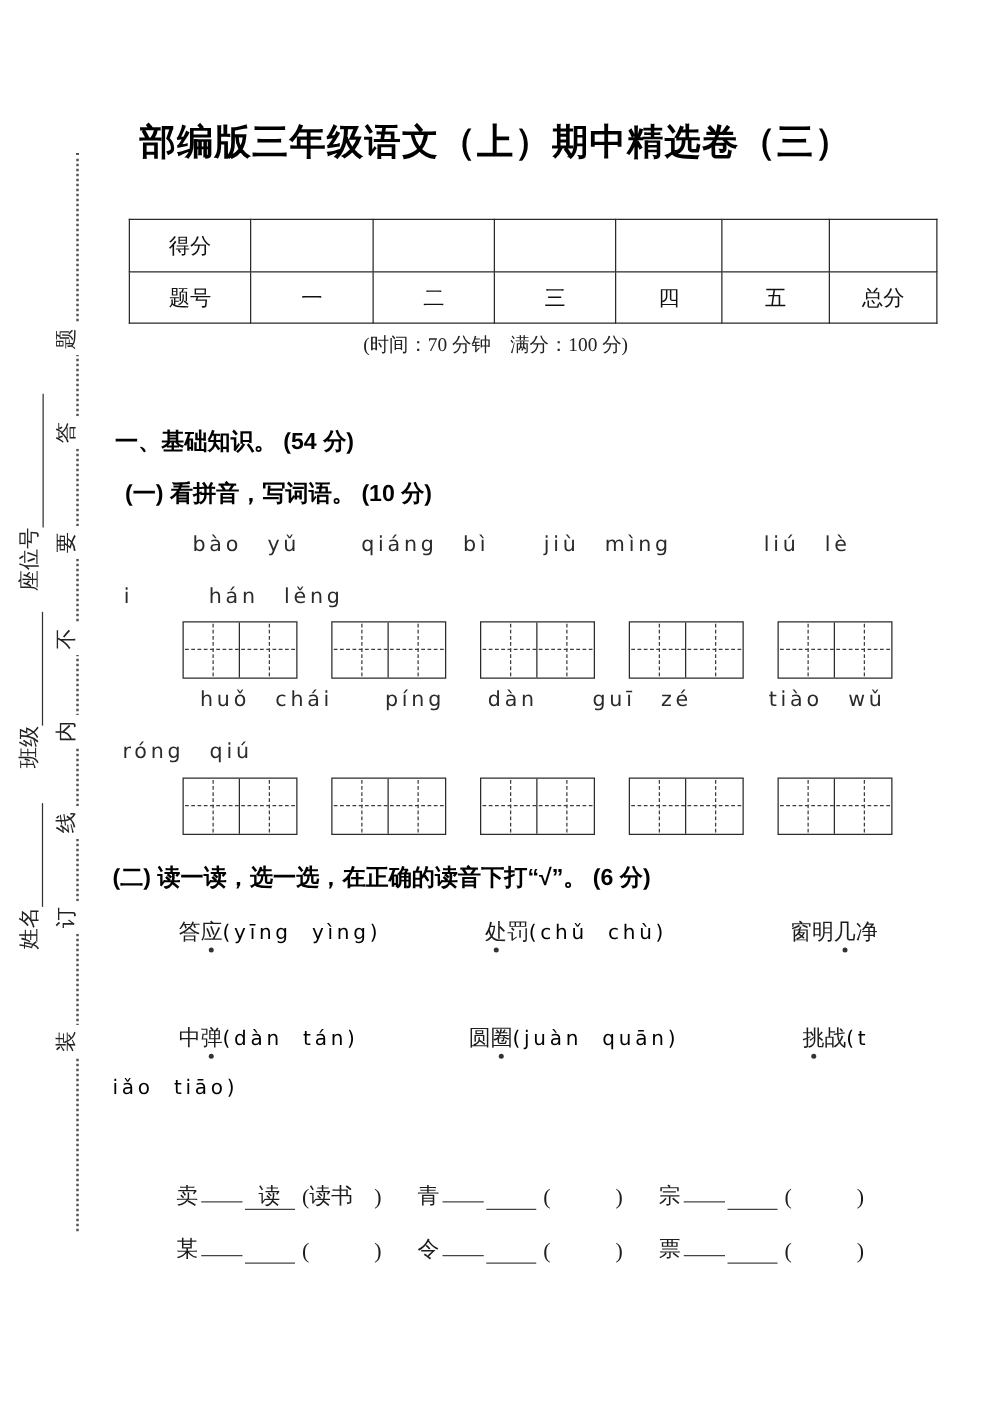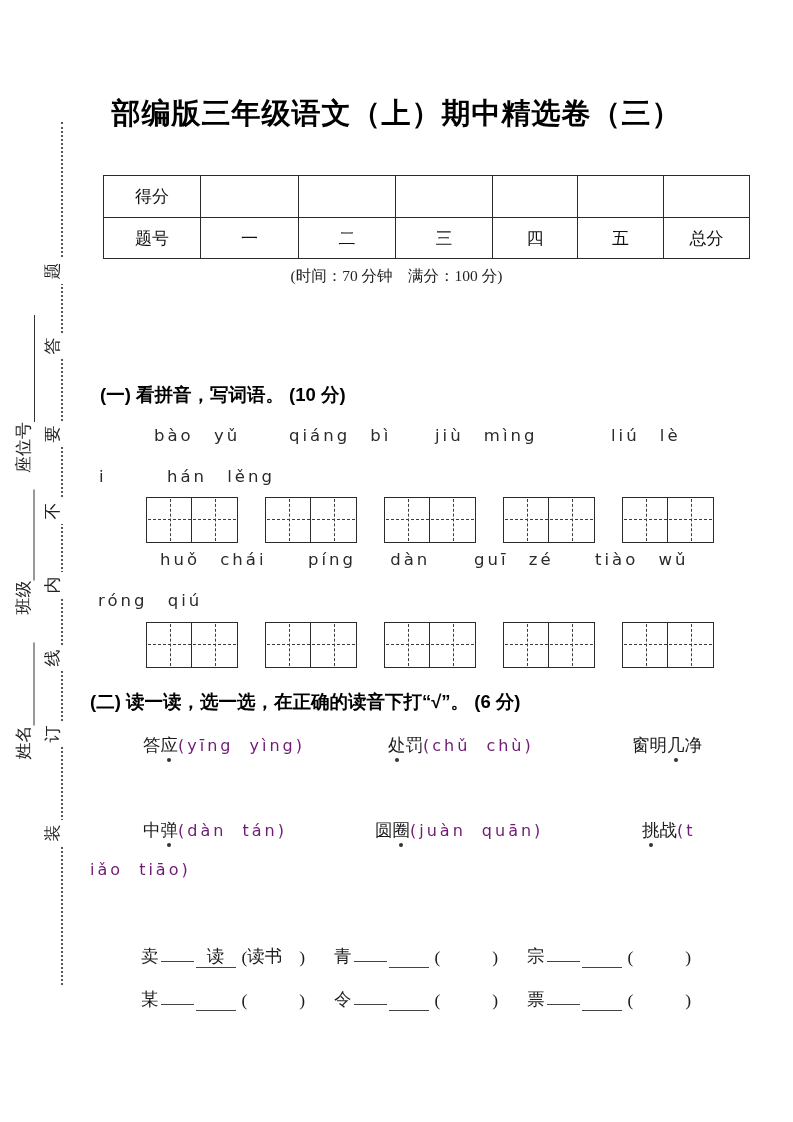--- a/index.html
+++ b/index.html
@@ -44,38 +44,38 @@
   .h1b{top:382px;left:100px}
   .h2{top:689px;left:90px}
   .h3{top:903px;left:88px}
   .h4{top:1028px;left:88px}
   
   .pline{position:absolute;left:0;width:100%;height:24px;}
   .pw{position:absolute;top:0;font-family:"DejaVu Sans", sans-serif;font-size:16.5px;letter-spacing:3px;word-spacing:12px;color:#2a2a2a;white-space:pre;}
   .pl1{top:426px}.pl2{top:467px}.pl3{top:550px}.pl4{top:591px}
   .p1a{left:154px}.p1b{left:289px}.p1c{left:435px}.p1d{left:611px}
   .p2a{left:99px}.p2b{left:167px}
-  .p3a{left:160px}.p3b{left:308px;word-spacing:26px}.p3c{left:474px}.p3d{left:595px}
+  .p3a{left:160px}.p3b{left:308px;word-spacing:26px}.p3c{left:474px}.p3d{left:615px}
   .p4a{left:98px}
   .grid-row{position:absolute;left:146px;display:flex;gap:27px;}
   .gr1{top:497px}.gr2{top:622px}
   .tbox{position:relative;width:92px;height:46px;border:1.6px solid #2b2b2b;box-sizing:border-box;background:#fff;}
   .tbox i{position:absolute;display:block;}
   .tbox .mid{left:50%;margin-left:-1px;top:0;bottom:0;border-left:1.6px solid #2b2b2b;}
   .tbox .v1{left:25%;top:1px;bottom:1px;border-left:1.6px dashed #3d3d3d;}
   .tbox .v2{left:75%;top:1px;bottom:1px;border-left:1.6px dashed #3d3d3d;}
   .tbox .hd{top:50%;margin-top:-1px;left:1px;right:1px;border-top:1.6px dashed #3d3d3d;}
   
   .s2row{position:absolute;left:0;width:100%;height:26px;font-size:17.5px;color:#1c1c1c;}
   .s2r1{top:733px}.s2r2{top:776px}.s2r3{top:818px}.s2r4{top:860px}
   .s2cell{position:absolute;top:0;white-space:nowrap;}
   .s2c1{left:143px}.s2c2{left:388px}.s2c3{left:632px}
   .s2e1{left:143px}.s2e2{left:375px}.s2e3{left:642px}
   .s2wrap{position:absolute;top:0;left:90px;white-space:nowrap;}
-  .py{font-family:"DejaVu Sans", sans-serif;font-size:16px;letter-spacing:3px;word-spacing:8px;color:#701a75;}
+  .py{font-family:"DejaVu Sans", sans-serif;font-size:16px;letter-spacing:3px;word-spacing:8px;color:#000000;}
   .d{position:relative;display:inline-block;}
   .d::after{content:"";position:absolute;left:50%;bottom:-5px;width:4px;height:4px;margin-left:-2px;border-radius:50%;background:#333;}
   
   .s3row{position:absolute;left:0;width:100%;height:28px;font-size:17.5px;color:#1c1c1c;}
   .s3r1{top:944px}.s3r2{top:987px}
   .s3i{position:absolute;top:0;white-space:nowrap;display:inline-flex;align-items:flex-end;}
   .ga{left:141px}.gb{left:334px}.gc{left:527px}
   .dash{display:inline-block;width:33px;height:11px;border-bottom:1.8px solid #444;margin:0 2px 6px 2px;}
   .ansline{display:inline-block;min-width:40px;text-align:center;border-bottom:1.8px solid #444;margin-right:6px;line-height:22px;}
   .wordgap{display:inline-block;min-width:52px;}
@@ -137,20 +137,21 @@
       <td>三</td>
       <td>四</td>
       <td>五</td>
       <td>总分</td>
     </tr>
   </tbody>
     </table>
 
   <div class="time-note">(时间：70 分钟　满分：100 分)</div>
 
+  <div class="h-main h1a">一、基础知识。 (54 分)</div>
   <div class="h-main h1b">(一) 看拼音，写词语。 (10 分)</div>
 
   <div class="pline pl1">
     <span class="pw p1a">bào yǔ</span>
     <span class="pw p1b">qiáng bì</span>
     <span class="pw p1c">jiù mìng</span>
     <span class="pw p1d">liú lè</span>
   </div>
   <div class="pline pl2">
     <span class="pw p2a">i</span>

